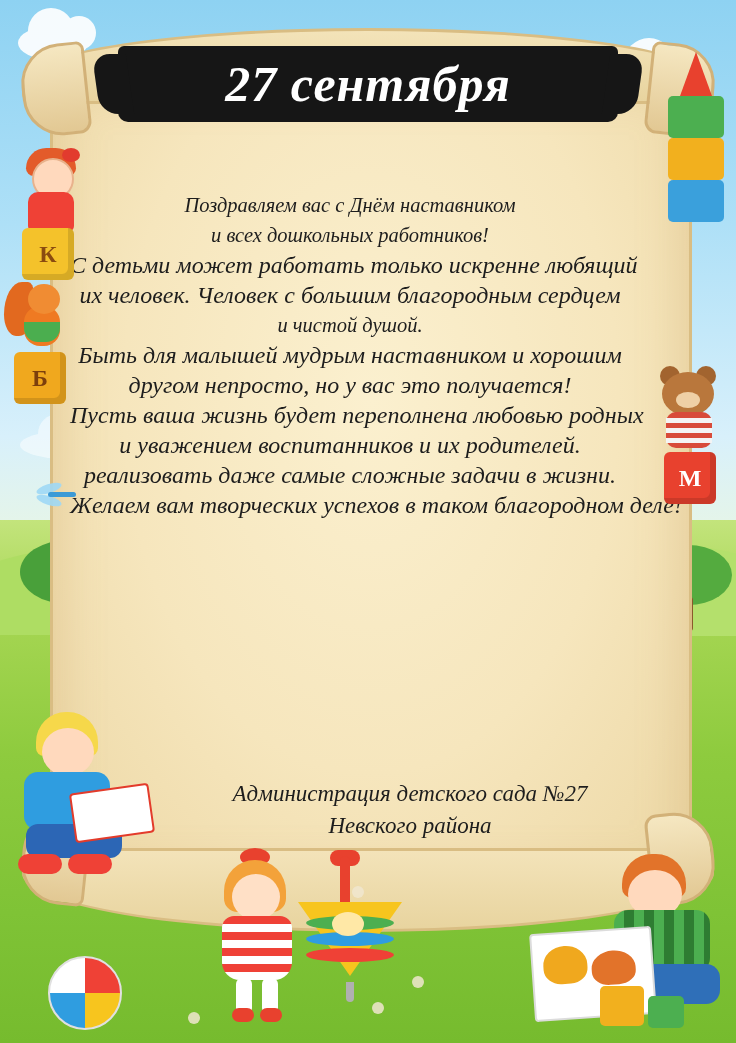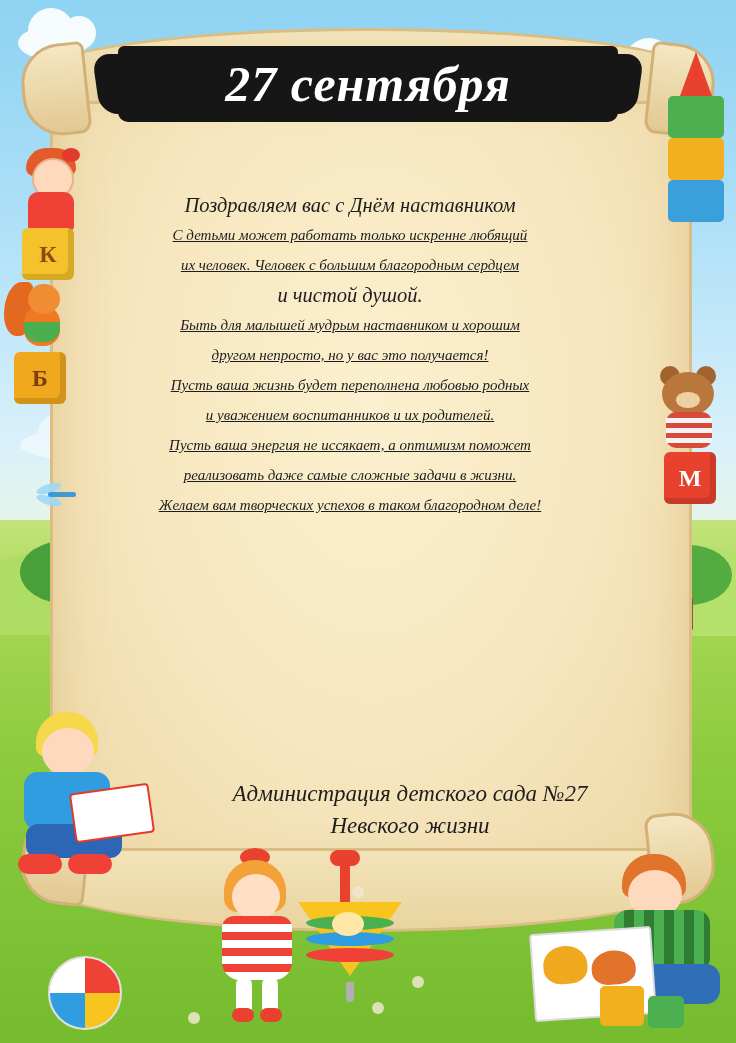--- a/index.html
+++ b/index.html
@@ -179,21 +179,21 @@
     top: 190px;
     width: 560px;
     text-align: center;
     color: #1d1d1d;
     font-family: "Liberation Serif", serif;
     font-style: italic;
     font-size: 20.5px;
     line-height: 30px;
   }
   .letter .line { white-space: nowrap; }
-  .letter .line.wide { font-size: 15px; text-decoration: underline; }
+  .letter .line.wide { font-size: 24px; }
 
   .signature {
     position: absolute;
     left: 190px;
     top: 778px;
     width: 440px;
     text-align: center;
     color: #1d1d1d;
     font-family: "Liberation Serif", serif;
     font-style: italic;
@@ -333,35 +333,35 @@
     <div class="curl bl"></div>
     <div class="curl br"></div>
   </div>
 
   <div class="title-banner">
     <span class="title-text">27 сентября</span>
   </div>
 
   <div class="letter">
     <div class="line">Поздравляем вас с Днём наставником</div>
+    <div class="line">и всех дошкольных работников!</div>
     <div class="line wide">С детьми может работать только искренне любящий</div>
     <div class="line wide">их человек. Человек с большим благородным сердцем</div>
     <div class="line">и чистой душой.</div>
     <div class="line wide">Быть для малышей мудрым наставником и хорошим</div>
     <div class="line wide">другом непросто, но у вас это получается!</div>
     <div class="line wide">Пусть ваша жизнь будет переполнена любовью родных</div>
     <div class="line wide">и уважением воспитанников и их родителей.</div>
-    <div class="line wide">Пусть ваша энергия не иссякает, а оптимизм поможет</div>
     <div class="line wide">реализовать даже самые сложные задачи в жизни.</div>
     <div class="line wide">Желаем вам творческих успехов в таком благородном деле!</div>
   </div>
 
   <div class="signature">
     <div>Администрация детского сада №27</div>
-    <div>Невского жизни</div>
+    <div>Невского района</div>
   </div>
 
   <div class="deco doll-tl">
     <div class="hair"></div>
     <div class="bow"></div>
     <div class="head"></div>
     <div class="body"></div>
     <div class="leg l"></div>
     <div class="leg r"></div>
   </div>

